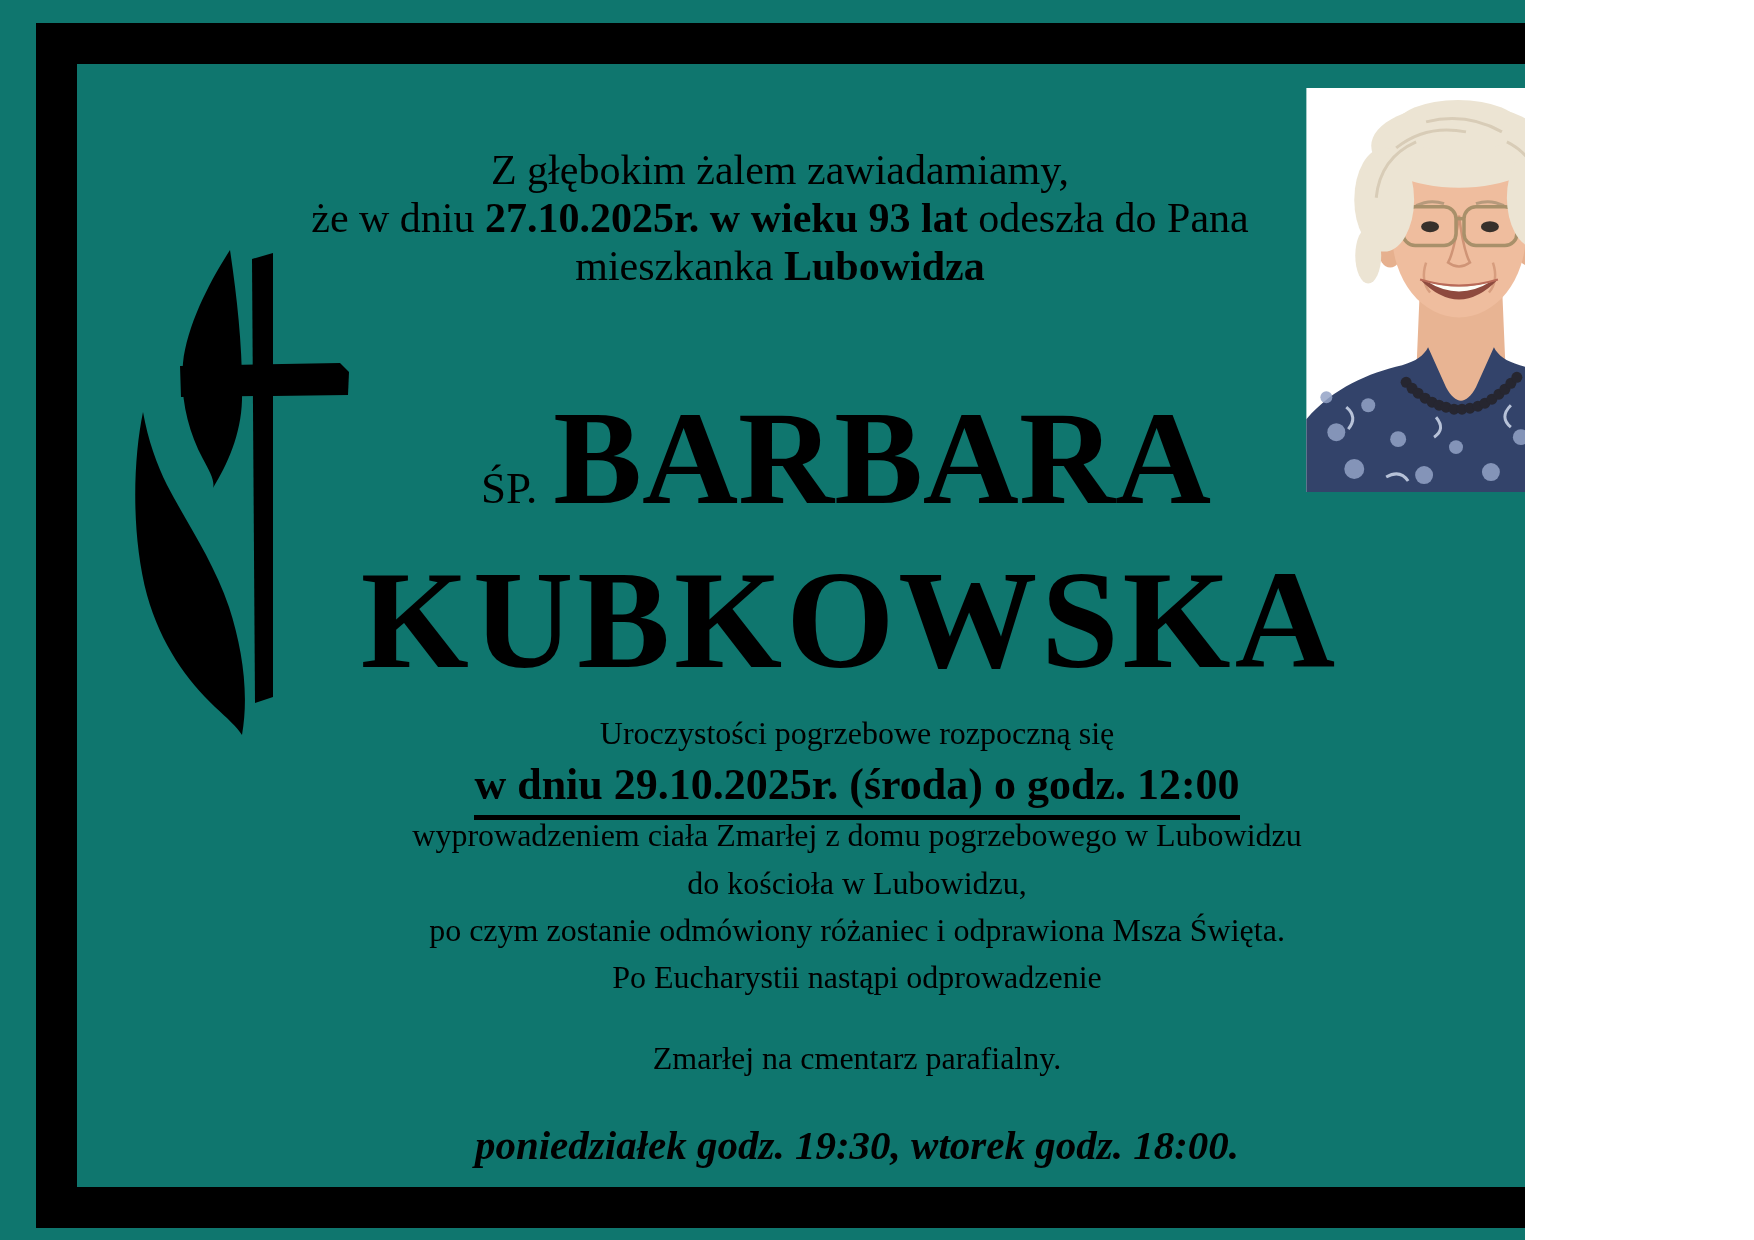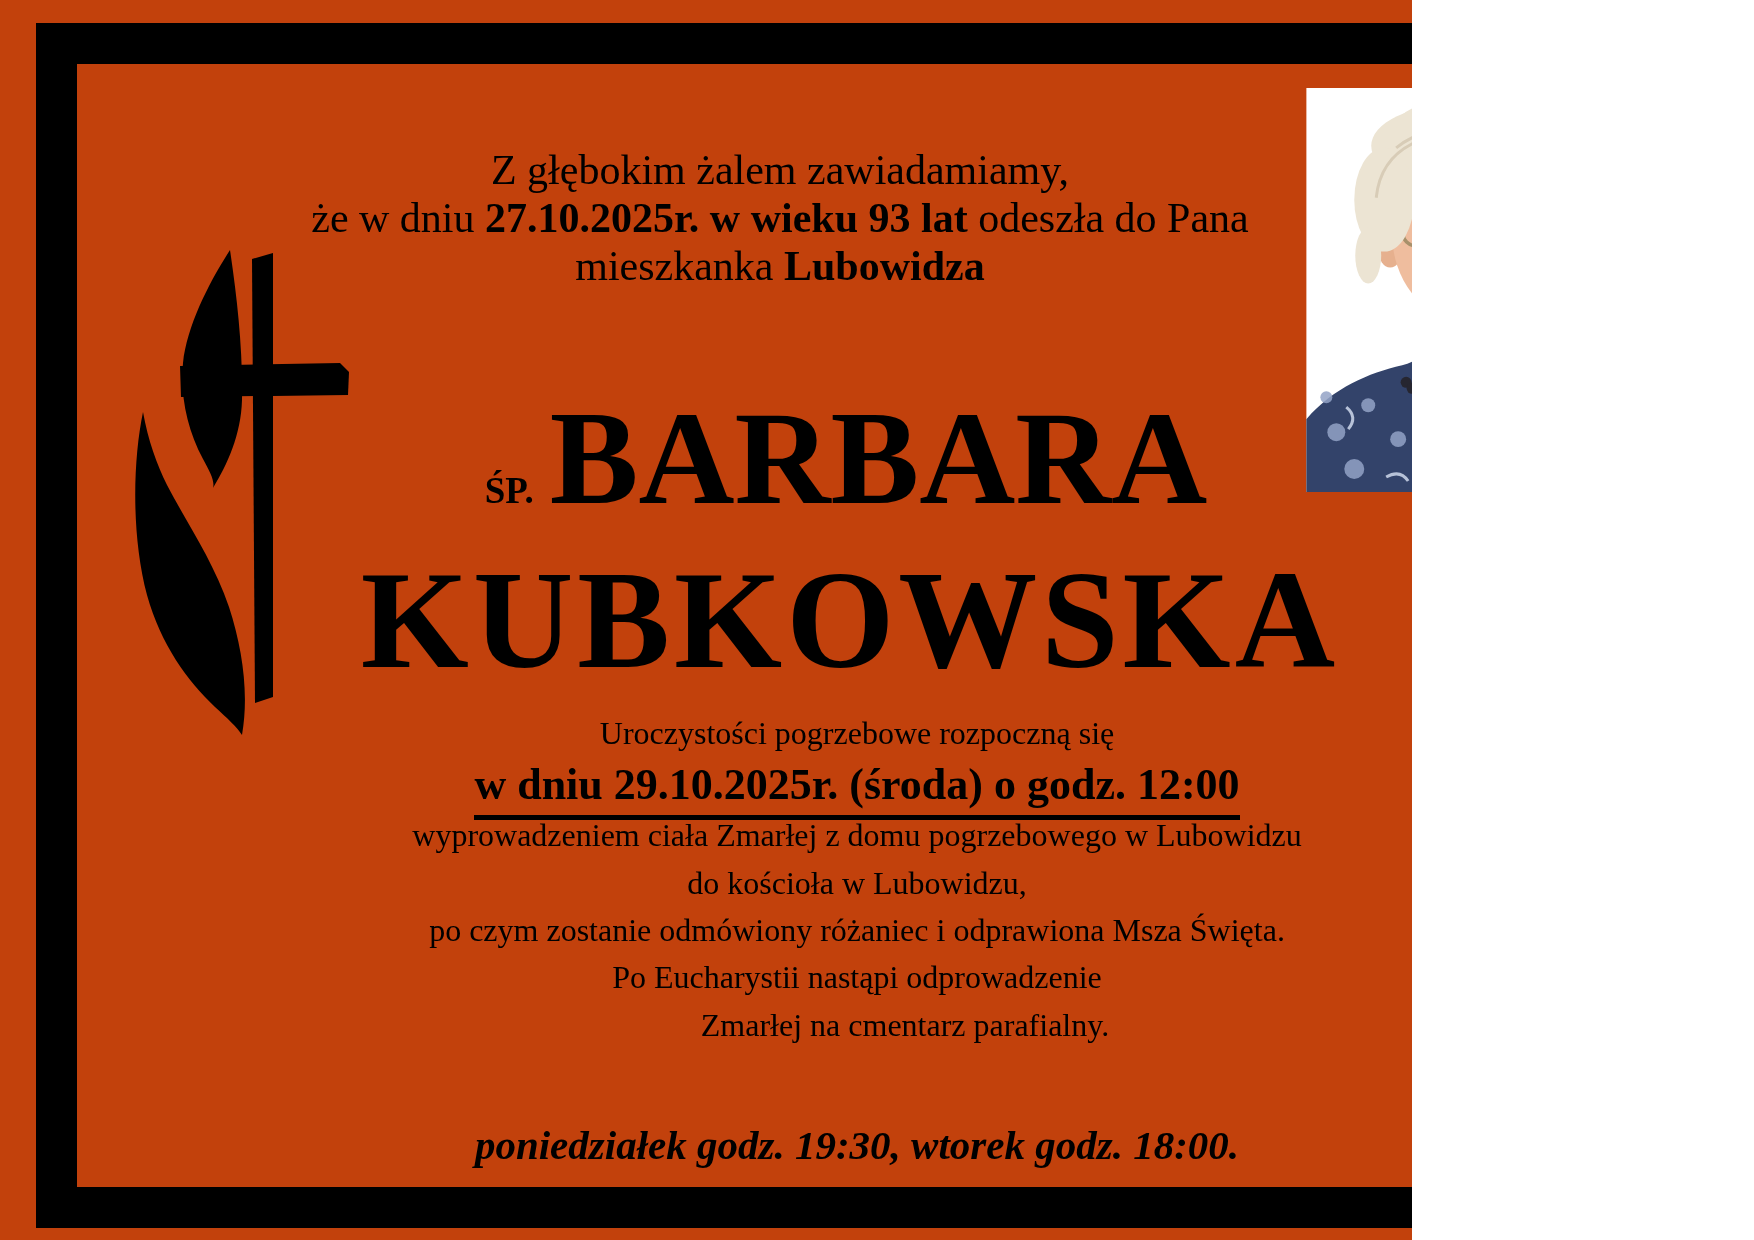--- a/index.html
+++ b/index.html
@@ -1,19 +1,19 @@
 <!DOCTYPE html>
 <html><head>
 <meta charset="utf-8">
 <style>
   html,body{margin:0;padding:0;background:#fff;}
   .page{
     position:relative;
-    width:1412px;height:1240px;
-    background:#c2410c;
+    width:1525px;height:1240px;
+    background:#0f766e;
     overflow:hidden;
     font-family:"Liberation Serif","DejaVu Serif",serif;
     color:#000;
   }
   
   .frame{
     position:absolute;left:36px;top:23px;
     width:1641px;height:1205px;
     box-sizing:border-box;
     border:41px solid #000;
@@ -29,32 +29,32 @@
   .intro-1{top:147px;}
   .intro-2{top:195px;}
   .intro-3{top:243px;}
   .b{font-weight:bold;}
   
   .emblem{position:absolute;left:113px;top:243px;width:252px;height:508px;}
   
   .portrait{position:absolute;left:1306px;top:88px;width:310px;height:404px;}
   
   .name-line-1{left:0;width:1692px;top:392px;font-weight:bold;font-size:133px;line-height:1;}
-  .name-honorific{font-size:37px;font-weight:bold;margin-right:16px;}
+  .name-honorific{font-size:45px;font-weight:normal;margin-right:16px;}
   .name-line-2{left:0;width:1680px;top:551px;font-weight:bold;font-size:139px;line-height:1;letter-spacing:4px;padding-left:10px;}
   
   .cer{left:77px;width:1560px;font-size:32px;}
   .cer-1{top:716px;}
   .cer-2{top:760px;font-weight:bold;font-size:44px;}
   .cer-2 .u{display:inline-block;border-bottom:5px solid #000;padding-bottom:6px;}
   .cer-3{top:818px;}
   .cer-4{top:866px;}
   .cer-5{top:913px;}
   .cer-6{top:960px;}
-  .cer-7{top:1008px;padding-left:48px;}
+  .cer-7{top:1041px;}
   
   .ros{left:77px;width:1560px;font-size:41px;font-weight:bold;font-style:italic;}
   .ros-1{top:1078px;}
   .ros-2{top:1123px;}
   
   .footer-text{
     position:absolute;left:46px;top:1191px;width:1612px;
     font-family:"Liberation Sans","DejaVu Sans",sans-serif;
     font-weight:bold;font-size:33px;line-height:1;
     letter-spacing:2px;word-spacing:14px;

